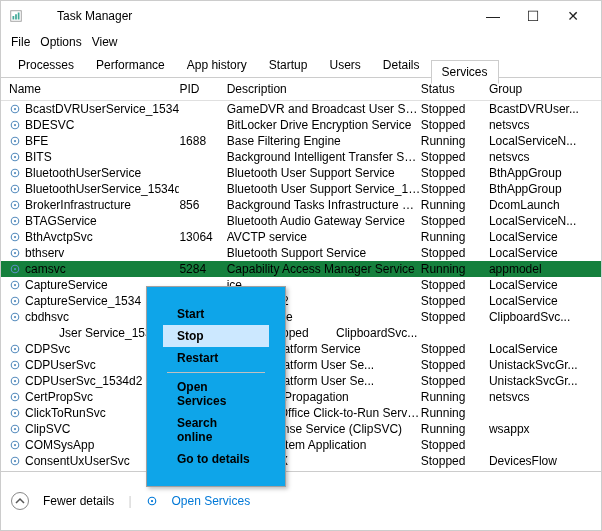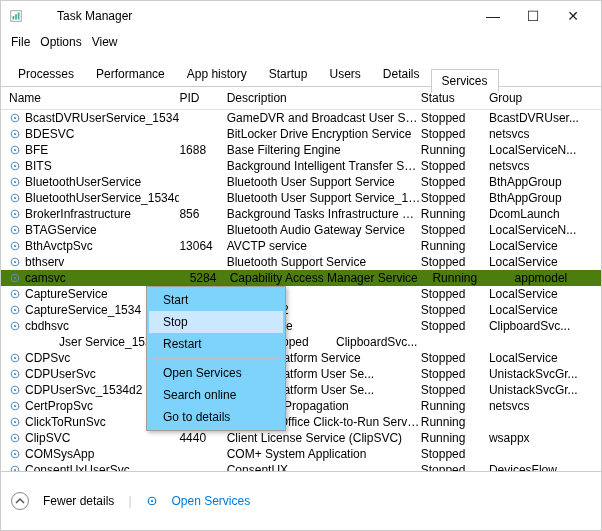--- a/index.html
+++ b/index.html
@@ -3,36 +3,36 @@
 <meta charset="utf-8">
 <style>
 * { box-sizing: border-box; margin: 0; padding: 0; }
 body { font-family: "Segoe UI", Tahoma, sans-serif; font-size: 12px; color: #000; background: #fff; width: 602px; height: 531px; overflow: hidden; border: 1px solid #ccc; position: relative; }
 .titlebar { display: flex; align-items: center; height: 30px; padding: 0 8px; }
 .titlebar .title { flex: 1; font-size: 12px; margin-left: 34px; }
 .titlebar .win-btn { width: 40px; text-align: center; font-size: 14px; color: #222; }
 .menubar { display: flex; gap: 10px; padding: 4px 10px; }
 .menubar span { font-size: 12px; }
 .tabs { display: flex; border-bottom: 1px solid #ccc; padding-left: 6px; }
-.tabs .tab { padding: 4px 10px; border: 1px solid transparent; font-size: 12px; margin-top: 9px; }
+.tabs .tab { padding: 4px 10px; border: 1px solid transparent; font-size: 12px; }
 .tabs .tab.active { border: 1px solid #ccc; border-bottom: 1px solid #fff; background: #fff; position: relative; top: 7px; }
 .headers { display: flex; border-bottom: 1px solid #e0e0e0; padding: 4px 8px; font-size: 12px; }
 .col-name { width: 180px; }
 .col-pid { width: 50px; }
 .col-desc { width: 205px; }
 .col-status { width: 72px; }
 .col-group { width: 110px; }
 .rows { height: 400px; overflow: hidden; }
 .row { display: flex; padding: 1px 8px; font-size: 12px; white-space: nowrap; }
-.row.selected { background: #4d7c0f; text-align: center; }
+.row.selected { background: #15803d; }
 .row > div { overflow: hidden; text-overflow: ellipsis; }
 .row .col-name { display: flex; align-items: center; gap: 4px; }
 .gear { display:inline-block; width:12px; height:12px; }
 .gear svg { width:12px; height:12px; display:block; }
-.ctx-menu { position: absolute; left: 145px; top: 285px; width: 140px; background: #7dd3fc; border: 1px solid #a0a0a0; box-shadow: 2px 2px 4px rgba(0,0,0,0.25); padding: 2px; z-index: 50; }
+.ctx-menu { position: absolute; left: 145px; top: 285px; width: 140px; background: #0ea5e9; border: 1px solid #a0a0a0; box-shadow: 2px 2px 4px rgba(0,0,0,0.25); padding: 16px; z-index: 50; font-weight: bold; }
 .ctx-menu .item { padding: 4px 14px; font-size: 12px; }
 .ctx-menu .item.hl { background: #cce8ff; }
 .ctx-menu .sep { height: 1px; background: #c0c0c0; margin: 3px 4px; }
 .footer { position: absolute; bottom: 0; left: 0; right: 0; display: flex; align-items: center; border-top: 1px solid #ccc; padding: 20px 10px; gap: 14px; font-size: 12px; background:#fff; }
 .footer .chev { width:18px;height:18px;border:1px solid #888;border-radius:50%;display:flex;align-items:center;justify-content:center;font-size:10px;}
 .footer .link { color: #0078d7; }
 .footer .pipe { color: #ccc; }
 .logo { width:14px;height:14px; }
 </style>
 </head>

